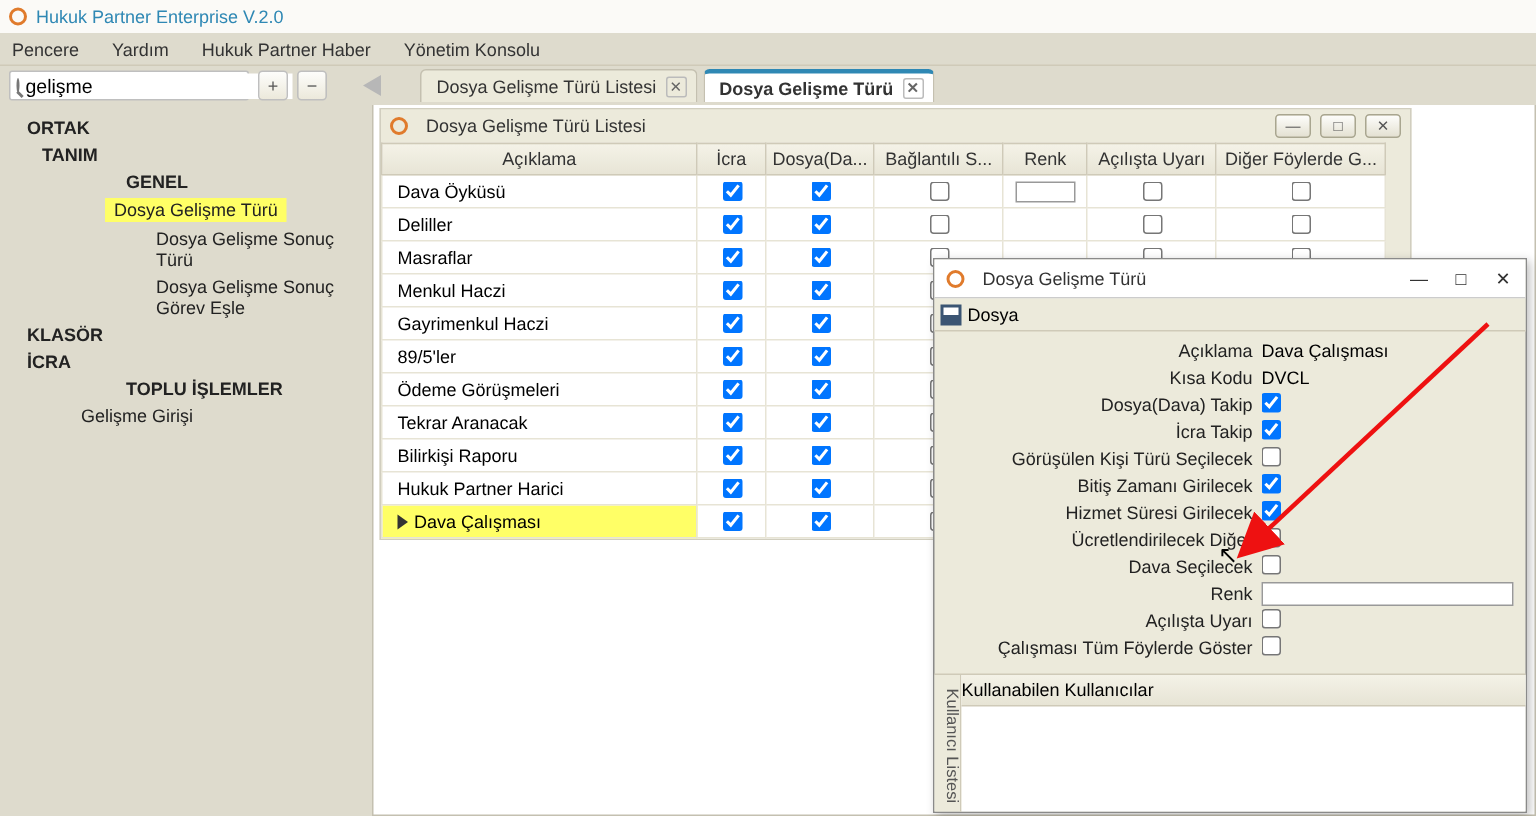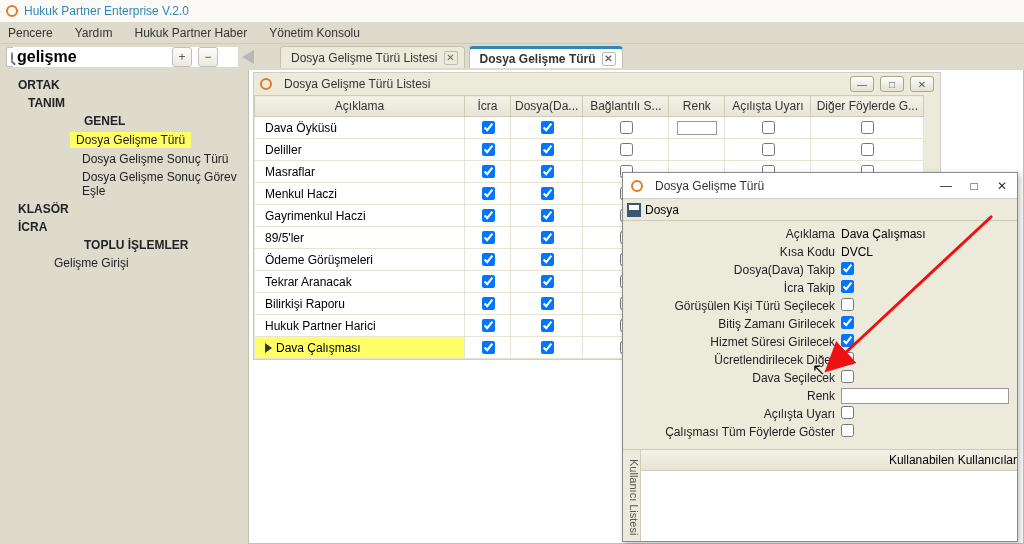--- a/index.html
+++ b/index.html
@@ -5,31 +5,31 @@
   * { box-sizing: border-box; font-family: "Segoe UI", Tahoma, sans-serif; font-size: 12px; }
   html, body { margin: 0; padding: 0; width: 1024px; height: 544px; overflow: hidden; background: #dedbcd; }
   .titlebar { height: 22px; display: flex; align-items: center; padding: 0 6px; color: #2f88b4; background: #fbfaf7; }
   .app-icon { width: 12px; height: 12px; border: 2px solid #e07b2c; border-radius: 50%; margin-right: 6px; }
   .menubar { height: 22px; display: flex; align-items: center; padding: 0 8px; gap: 22px; color: #333; background: #dedbcd; border-bottom: 1px solid #cfcab8; }
   .menubar span { cursor: default; }
   .toolbar-row { height: 26px; display: flex; align-items: center; padding: 0 6px; gap: 6px; background: #dedbcd; }
   .search-wrap { display: flex; align-items: center; background: #fff; border: 1px solid #bfbfbf; border-radius: 2px; width: 160px; height: 20px; padding: 0 4px; }
   .search-icon { width: 10px; height: 10px; border: 1.5px solid #777; border-radius: 50%; position: relative; }
   .search-icon::after { content:""; position:absolute; width:5px; height:1.5px; background:#777; bottom:-2px; right:-4px; transform:rotate(45deg); }
-  .search-input { border: none; outline: none; flex: 1; font-size: 16px; padding-left: 4px; font-weight: bold; }
+  .search-input { border: none; outline: none; flex: 1; font-size: 13px; padding-left: 4px; }
   .mini-btn { width: 20px; height: 20px; border: 1px solid #bfbfbf; border-radius: 3px; background: linear-gradient(#fdfdfb,#ece9db); display:flex; align-items:center; justify-content:center; color:#555; cursor:default; }
   .back-arrow { width: 0; height: 0; border-top: 7px solid transparent; border-bottom: 7px solid transparent; border-right: 12px solid #b7b7b7; }
   .tabstrip { display:flex; align-items:flex-end; gap:4px; margin-left: 20px; }
   .doc-tab { height: 22px; border: 1px solid #c4c0b0; border-bottom:none; border-radius: 4px 4px 0 0; background: #eceadb; padding: 0 6px 0 10px; display:flex; align-items:center; gap:6px; color:#333; }
   .doc-tab.active { background: #fff; font-weight: bold; border-top: 3px solid #2f88b4; }
   .tab-close { width:14px; height:14px; border:1px solid #bbb; border-radius:2px; display:flex; align-items:center; justify-content:center; font-size:10px; color:#666; }
   .body-row { display:flex; height: calc(544px - 22px - 22px - 26px); }
   .sidebar { width: 248px; background:#dedbcd; padding-top:6px; }
   .tree-item { padding: 2px 0 2px 18px; font-weight:bold; color:#222; }
-  .tree-child { padding: 2px 0 2px 82px; color:#222; font-weight: normal; }
+  .tree-child { padding: 2px 0 2px 104px; color:#222; font-weight: normal; }
   .tree-child.hl { background: #ffff66; display:inline-block; margin-left:70px; padding:1px 6px; }
   .tree-row { padding:2px 0; }
   .tree-sub { padding-left: 40px; font-weight:bold;margin-left:44px; }
   .workspace { flex:1; background:#fff; border: 1px solid #c4c0b0; border-top:none; position:relative; padding:8px; }
   .inner-window { position:absolute; border:1px solid #d1cebf; background:#eceadb; }
   .iw-list { left:4px; top:2px; width: 688px; }
   .iw-title { height:22px; display:flex; align-items:center; justify-content:space-between; padding:0 6px; background:#eceadb; color:#333; }
   .iw-title-left { display:flex; align-items:center; gap:6px; }
   .iw-ctrls { display:flex; gap:6px; }
   .iw-ctrl { width:24px; height:16px; border:1px solid #a9a690; border-radius:3px; background:linear-gradient(#fdfdfb,#e4e1d2); display:flex; align-items:center; justify-content:center; font-size:10px; color:#555; }
@@ -53,21 +53,21 @@
   .save-icon::after{ content:""; position:absolute; left:2px; top:2px; width:10px; height:5px; background:#fff; }
   .dw-form { padding: 4px 6px 4px 6px; }
   .dw-row { display:flex; align-items:center; height:18px; }
   .dw-label { flex:1; text-align:right; padding-right:6px; color:#222; }
   .dw-val { width:170px; text-align:left; }
   .dw-val input[type=text]{ width:168px; height:16px; border:1px solid #999; font-size:12px; padding:0 2px; background:#fff; }
   .dw-val input[type=checkbox]{ margin:0; }
   .dw-section { display:flex; border-top:1px solid #cfcab8; margin-top:4px; }
   .vtab { width:18px; background:#eceadb; border-right:1px solid #cfcab8; display:flex; align-items:flex-start; justify-content:center; padding-top:4px; writing-mode: vertical-rl; font-size:11px; color:#555; }
   .dw-section-body { flex:1; background:#fff; }
-  .dw-section-head { background:linear-gradient(#f4f2e7,#e7e4d5); border-bottom:1px solid #cfcab8; text-align:right; padding:3px 0; }
+  .dw-section-head { background:linear-gradient(#f4f2e7,#e7e4d5); border-bottom:1px solid #cfcab8; text-align:left; padding:3px 0; }
 
   .arrow-overlay { position:absolute; left:822px; top:206px; pointer-events:none; }
   .cursor-overlay { position:absolute; left:812px; top:360px; pointer-events:none; font-size:16px; color:#000; }
 </style>
 </head>
 <body>
 
 <div class="titlebar">
   <span class="app-icon"></span>
   <span>Hukuk Partner Enterprise V.2.0</span>

